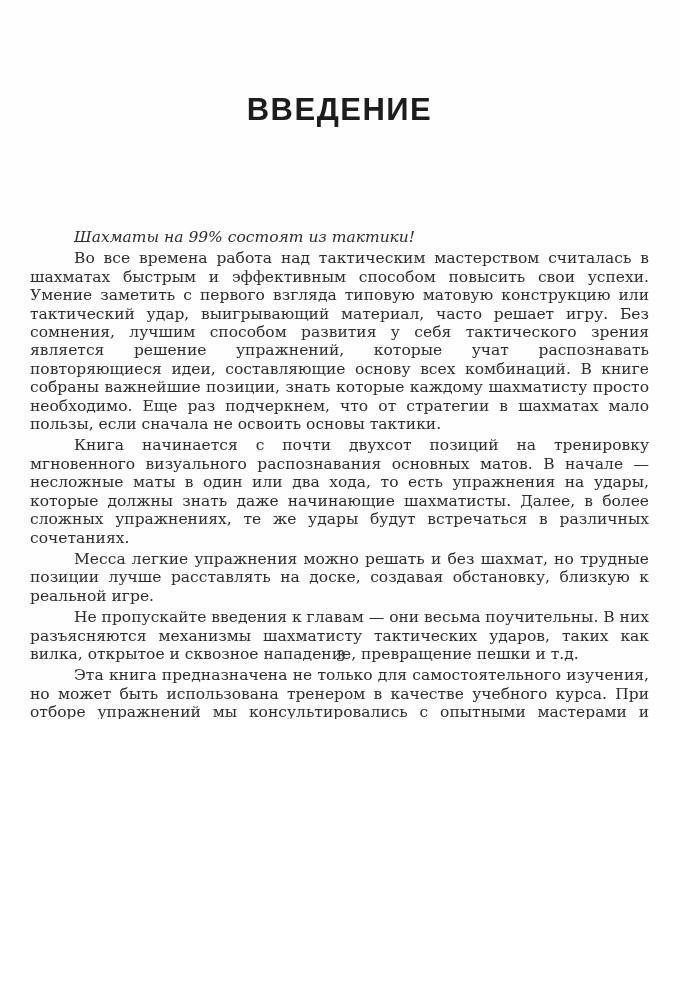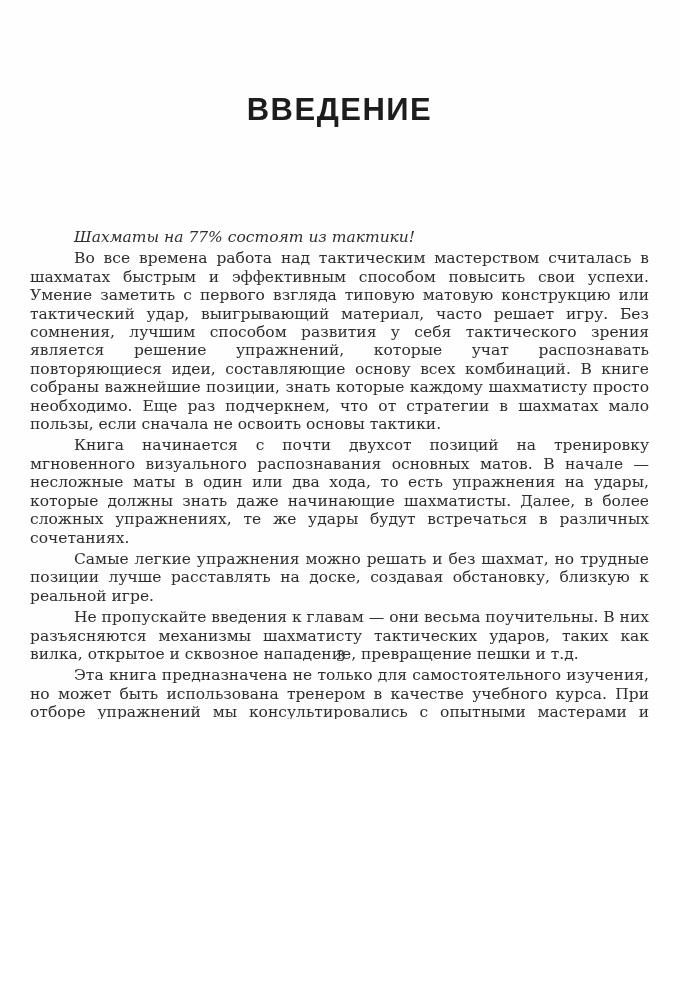--- a/index.html
+++ b/index.html
@@ -58,24 +58,24 @@
   }
 </style>
 </head>
 <body>
 
 <div class="page">
 
   <h1 class="chapter-title">ВВЕДЕНИЕ</h1>
 
   <div class="body-text">
-    <p class="epigraph">Шахматы на 77% состоят из тактики!</p>
+    <p class="epigraph">Шахматы на 99% состоят из тактики!</p>
     <p>Во все времена работа над тактическим мастерством считалась в шахматах быстрым и эффективным способом повысить свои успехи. Умение заметить с первого взгляда типовую матовую конструкцию или тактический удар, выигрывающий материал, часто решает игру. Без сомнения, лучшим способом развития у себя тактического зрения является решение упражнений, которые учат распознавать повторяющиеся идеи, составляющие основу всех комбинаций. В книге собраны важнейшие позиции, знать которые каждому шахматисту просто необходимо. Еще раз подчеркнем, что от стратегии в шахматах мало пользы, если сначала не освоить основы тактики.</p>
     <p>Книга начинается с почти двухсот позиций на тренировку мгновенного визуального распознавания основных матов. В начале — несложные маты в один или два хода, то есть упражнения на удары, которые должны знать даже начинающие шахматисты. Далее, в более сложных упражнениях, те же удары будут встречаться в различных сочетаниях.</p>
-    <p>Самые легкие упражнения можно решать и без шахмат, но трудные позиции лучше расставлять на доске, создавая обстановку, близкую к реальной игре.</p>
+    <p>Месса легкие упражнения можно решать и без шахмат, но трудные позиции лучше расставлять на доске, создавая обстановку, близкую к реальной игре.</p>
     <p>Не пропускайте введения к главам — они весьма поучительны. В них разъясняются механизмы шахматисту тактических ударов, таких как вилка, открытое и сквозное нападение, превращение пешки и т.д.</p>
     <p>Эта книга предназначена не только для самостоятельного изучения, но может быть использована тренером в качестве учебного курса. При отборе упражнений мы консультировались с опытными мастерами и ведущими шахматными тренерами с большим опытом работы в шахматных академиях. Таким образом были выявлены самые полезные и важные позиции для начинающих.</p>
   </div>
 
   <div class="signature">Франко Мазетти и Роберто Месса</div>
 
   <div class="page-number">3</div>
 
 </div>
 

